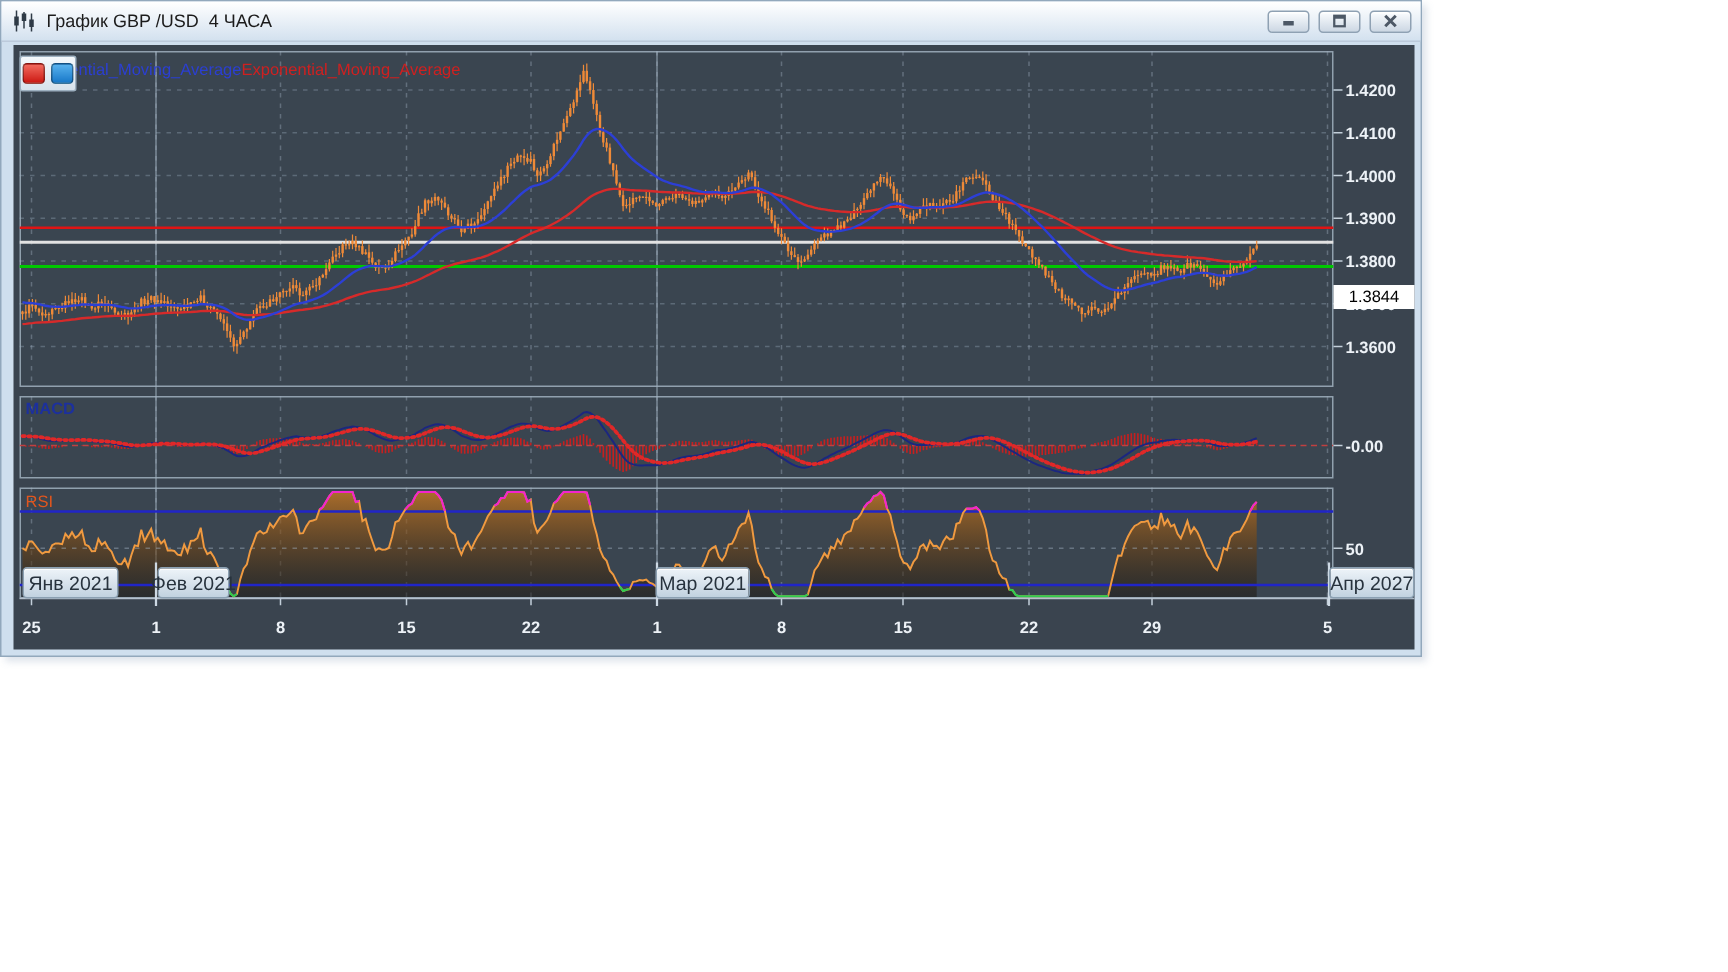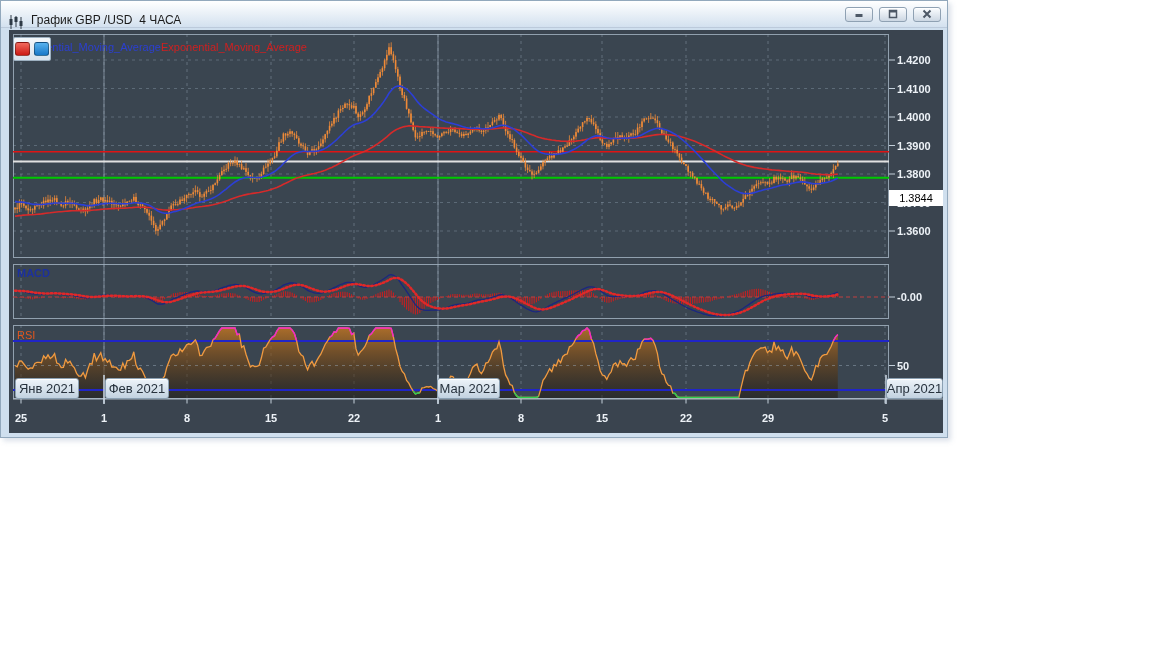--- a/index.html
+++ b/index.html
@@ -1,18 +1,18 @@
 <!DOCTYPE html>
 <html><head>
 <meta charset="utf-8">
 <style>
   html,body{margin:0;padding:0}
   body{width:1152px;height:648px;background:#ffffff;font-family:"Liberation Sans",sans-serif;position:relative;overflow:hidden}
   .window{position:absolute;left:0;top:0;width:948px;height:438px;background:#cfdfee;border:1px solid #92a8bc;box-sizing:border-box;box-shadow:3px 3px 5px rgba(140,160,185,.30)}
-  .titlebar{position:absolute;left:0;top:0;right:0;height:27px;background:linear-gradient(#ffffff,#d3e1ef);border-bottom:1px solid #bccadb;display:flex;padding:12px 6px;box-sizing:border-box}
+  .titlebar{position:absolute;left:0;top:0;right:0;height:27px;background:linear-gradient(#ffffff,#d3e1ef);border-bottom:1px solid #bccadb;display:flex;align-items:center;padding:0 6px;box-sizing:border-box}
   .win-icon{width:18px;height:18px;display:flex;align-items:center;justify-content:center}
   .title-text{font-size:12px;color:#1b1b1b;margin-left:6px;white-space:pre}
   .winbtns{margin-left:auto;display:flex;gap:6px;align-items:center}
   .winbtn{width:28px;height:15px;background:linear-gradient(#fbfdff,#ccd7e3);border:1px solid #8fa1b3;border-radius:3px;display:flex;align-items:center;justify-content:center;padding:0;box-shadow:inset 0 1px 0 #fff;cursor:default}
   .content{position:absolute;left:8px;top:29px;width:934px;height:403px;background:#3a444f}
   .content svg{position:absolute;left:0;top:0}
   .ax{font:bold 11px "Liberation Sans",sans-serif;fill:#edf2f7}
   .legend-box{position:absolute;left:4px;top:7px;width:36px;height:22px;background:linear-gradient(#f4f8fb,#d7e2ec);border:1px solid #9db0c0;border-radius:2px;display:flex;align-items:center;justify-content:center;gap:4px;z-index:3}
   .sw{width:13px;height:12px;border-radius:3px;border:1px solid rgba(0,0,0,.35)}
   .sw-red{background:linear-gradient(#f26a5e,#cc1a14)}
@@ -1308,17 +1308,17 @@
       <span class="sw sw-red"></span>
       <span class="sw sw-blue"></span>
     </div>
 
     <div class="macd-label">MACD</div>
     <div class="rsi-label">RSI</div>
 
     <div class="price-tag" style="top: 123px; margin-top: 37px;">1.3844</div>
 
     <div class="month-tag" style="left: 6px; width: 64px;">Янв 2021</div>
-    <div class="month-tag" style="left: 96px; width: 64px;">Фев 2021</div>
+    <div class="month-tag" style="left: 96px; width: 48px;">Фев 2021</div>
     <div class="month-tag" style="left: 428px; width: 63px;">Мар 2021</div>
-    <div class="month-tag" style="left: 877px; width: 57px;">Апр 2021</div>
+    <div class="month-tag" style="left: 877px; width: 57px;">Апр 2027</div>
   </div>
 </div>
 
 </body></html>

